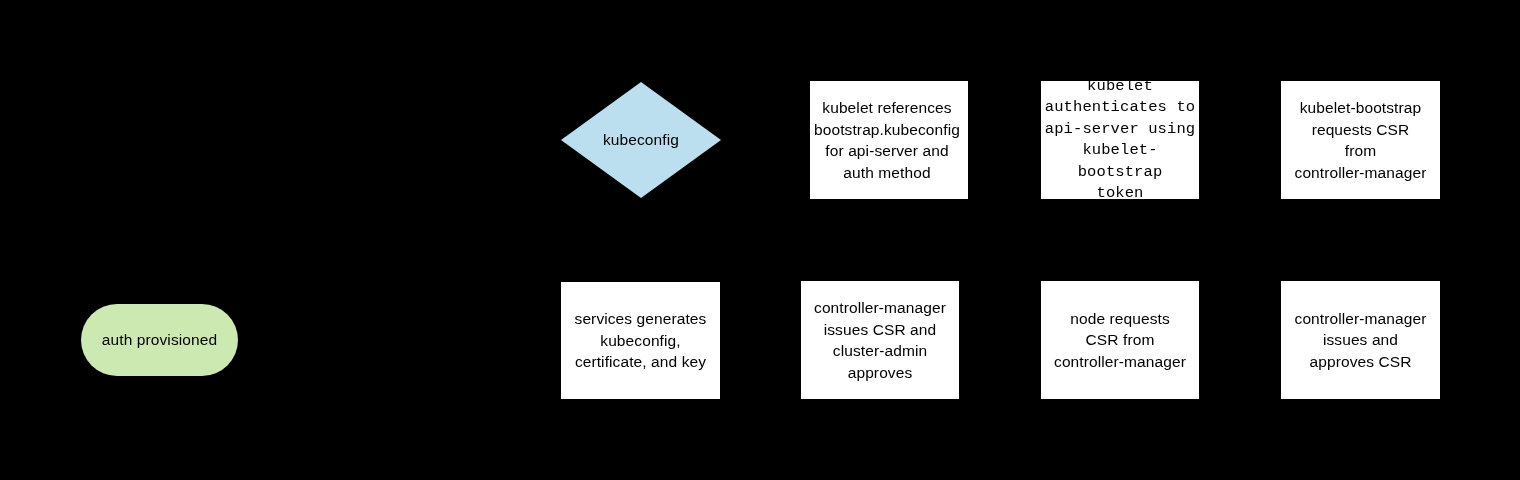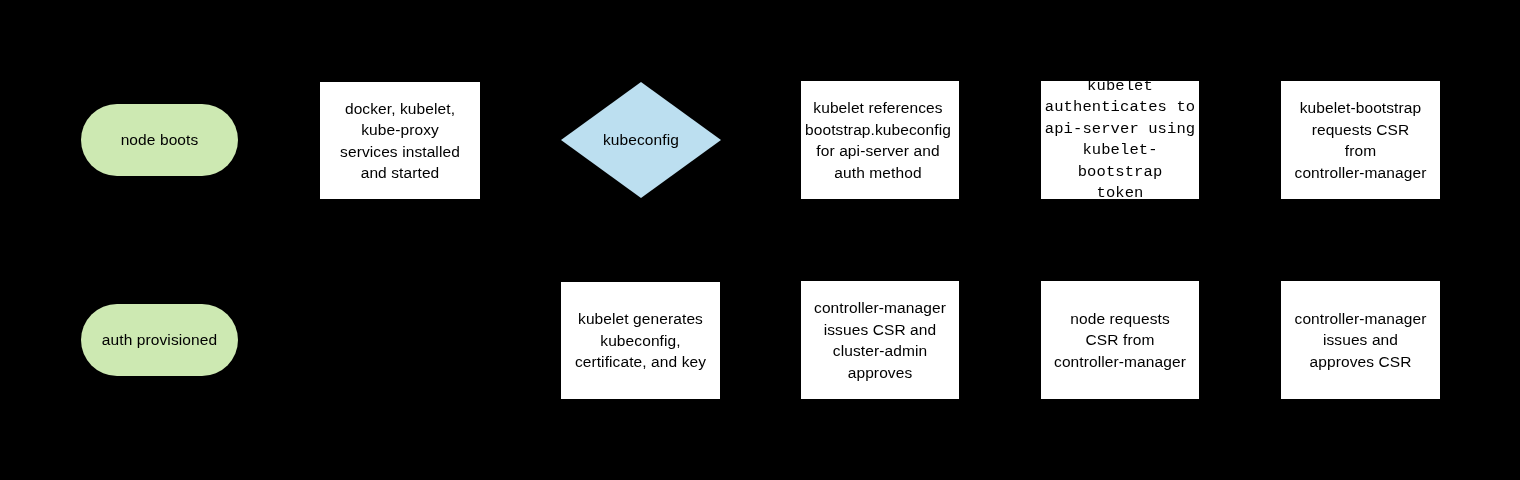--- a/index.html
+++ b/index.html
@@ -50,42 +50,34 @@
     clip-path: polygon(50% 0%, 100% 50%, 50% 100%, 0% 50%);
   }
   .shape-diamond .label {
     position: relative;
     z-index: 2;
     text-align: center;
   }
   
   .node.clip-x {
     overflow: hidden;
+    margin-left: 9px;
   }
   .node.clip-x .label {
     white-space: pre-line;
     width: 168px;
     margin-left: -4px;
   }
 </style>
 </head>
 <body>
 
 <div id="canvas">
 
-  <div class="node shape-stadium" style="left:81px; top:104px; width:157px; height:72px;">
-    <span class="label">node boots</span>
-  </div>
 
-  <div class="node shape-rect" style="left:320px; top:82px; width:160px; height:117px;">
-    <span class="label">docker, kubelet,
-kube-proxy
-services installed
-and started</span>
-  </div>
 
   <div class="node shape-diamond" style="left:561px; top:82px; width:160px; height:116px;">
     <span class="diamond-bg"></span>
     <span class="label">kubeconfig</span>
   </div>
 
   <div class="node shape-rect clip-x" style="left:801px; top:81px; width:158px; height:118px;">
     <span class="label">kubelet references
 bootstrap.kubeconfig
 for api-server and
@@ -106,21 +98,21 @@
 from
 controller-manager</span>
   </div>
 
   <div class="node shape-stadium" style="left:81px; top:304px; width:157px; height:72px;">
     <span class="label">auth provisioned</span>
   </div>
 
 
   <div class="node shape-rect" style="left:561px; top:282px; width:159px; height:117px;">
-    <span class="label">kubelet generates
+    <span class="label">services generates
 kubeconfig,
 certificate, and key</span>
   </div>
 
   <div class="node shape-rect" style="left:801px; top:281px; width:158px; height:118px;">
     <span class="label">controller-manager
 issues CSR and
 cluster-admin
 approves</span>
   </div>

